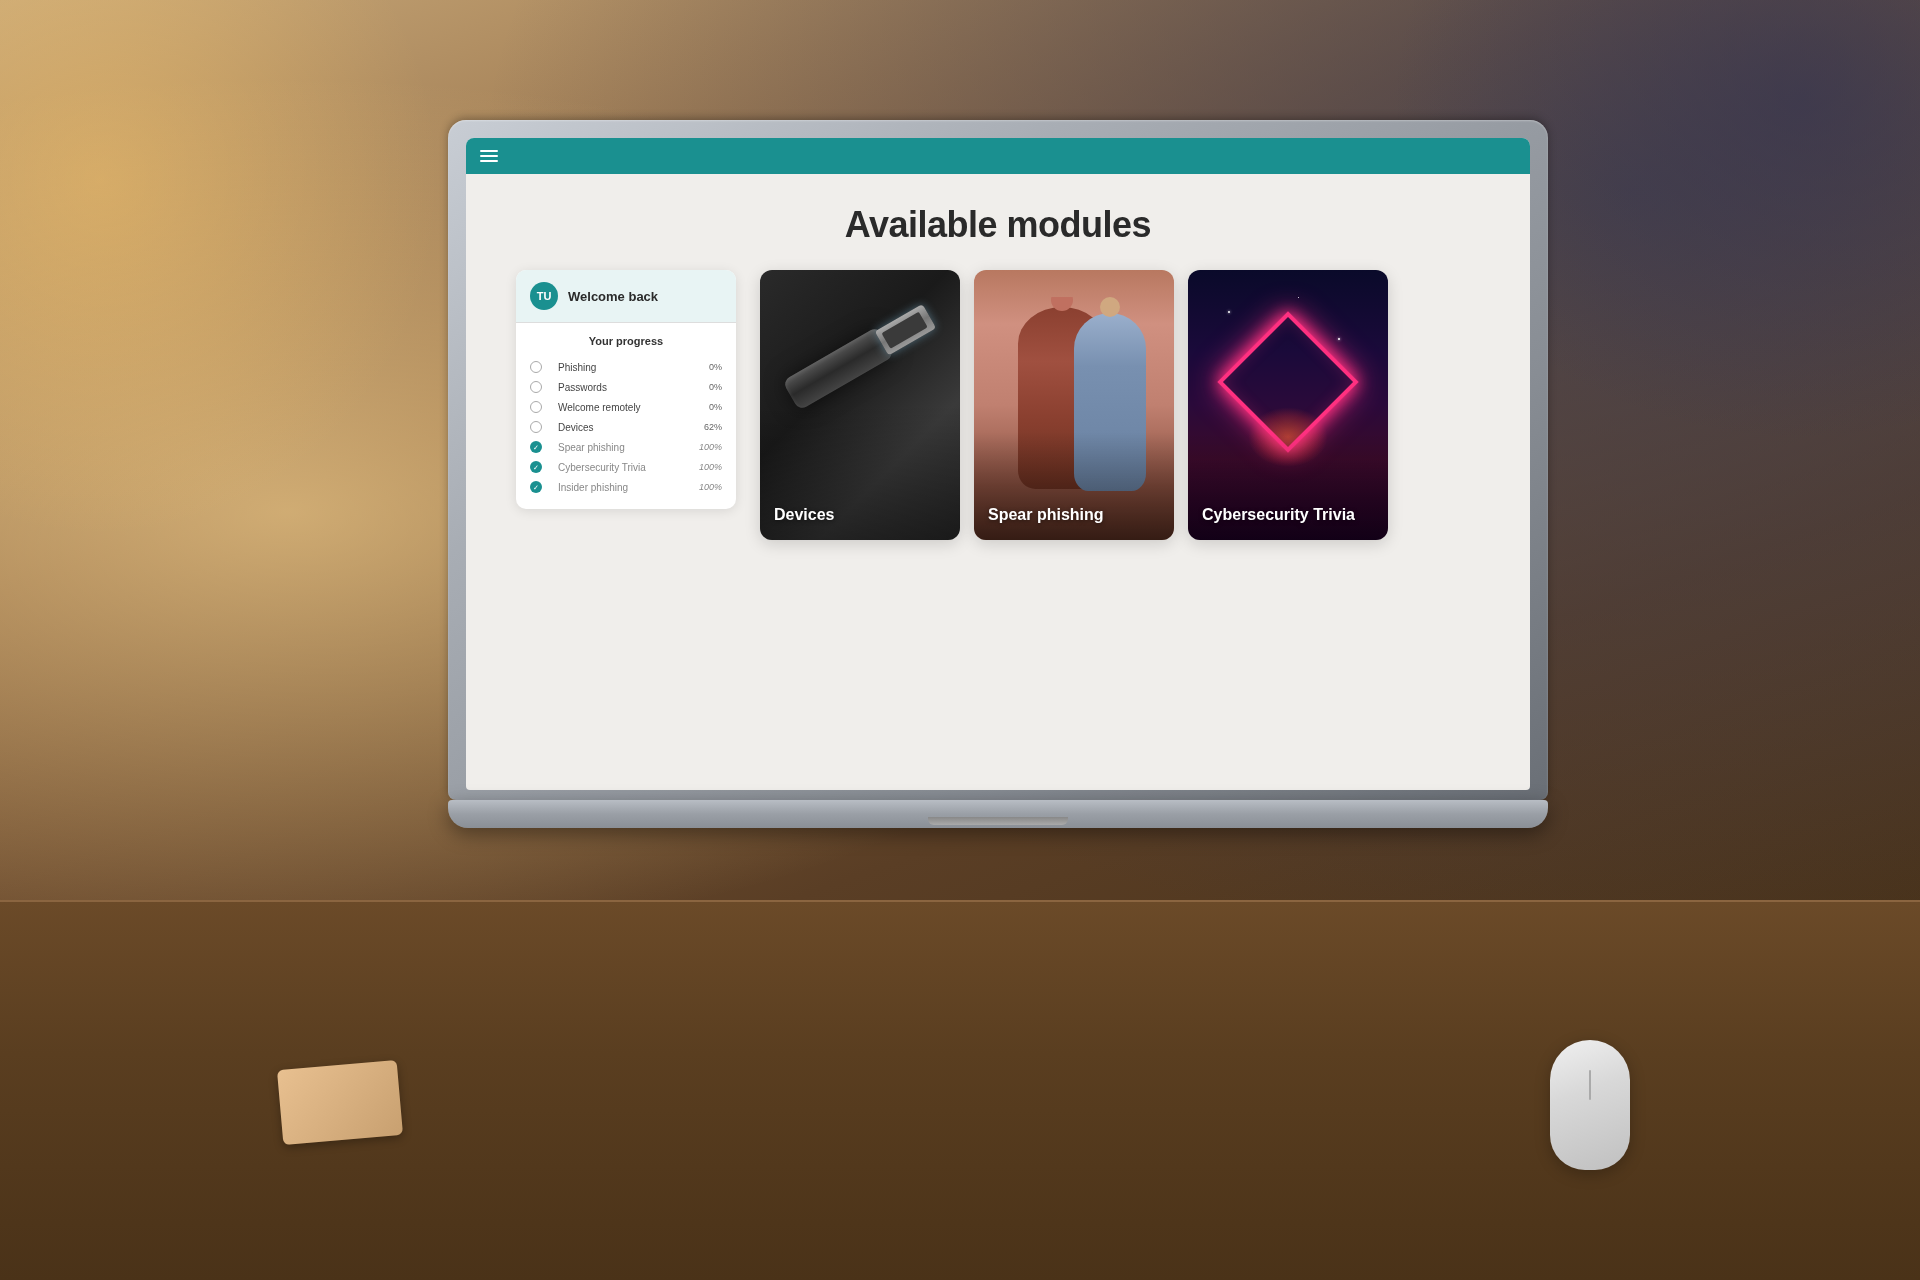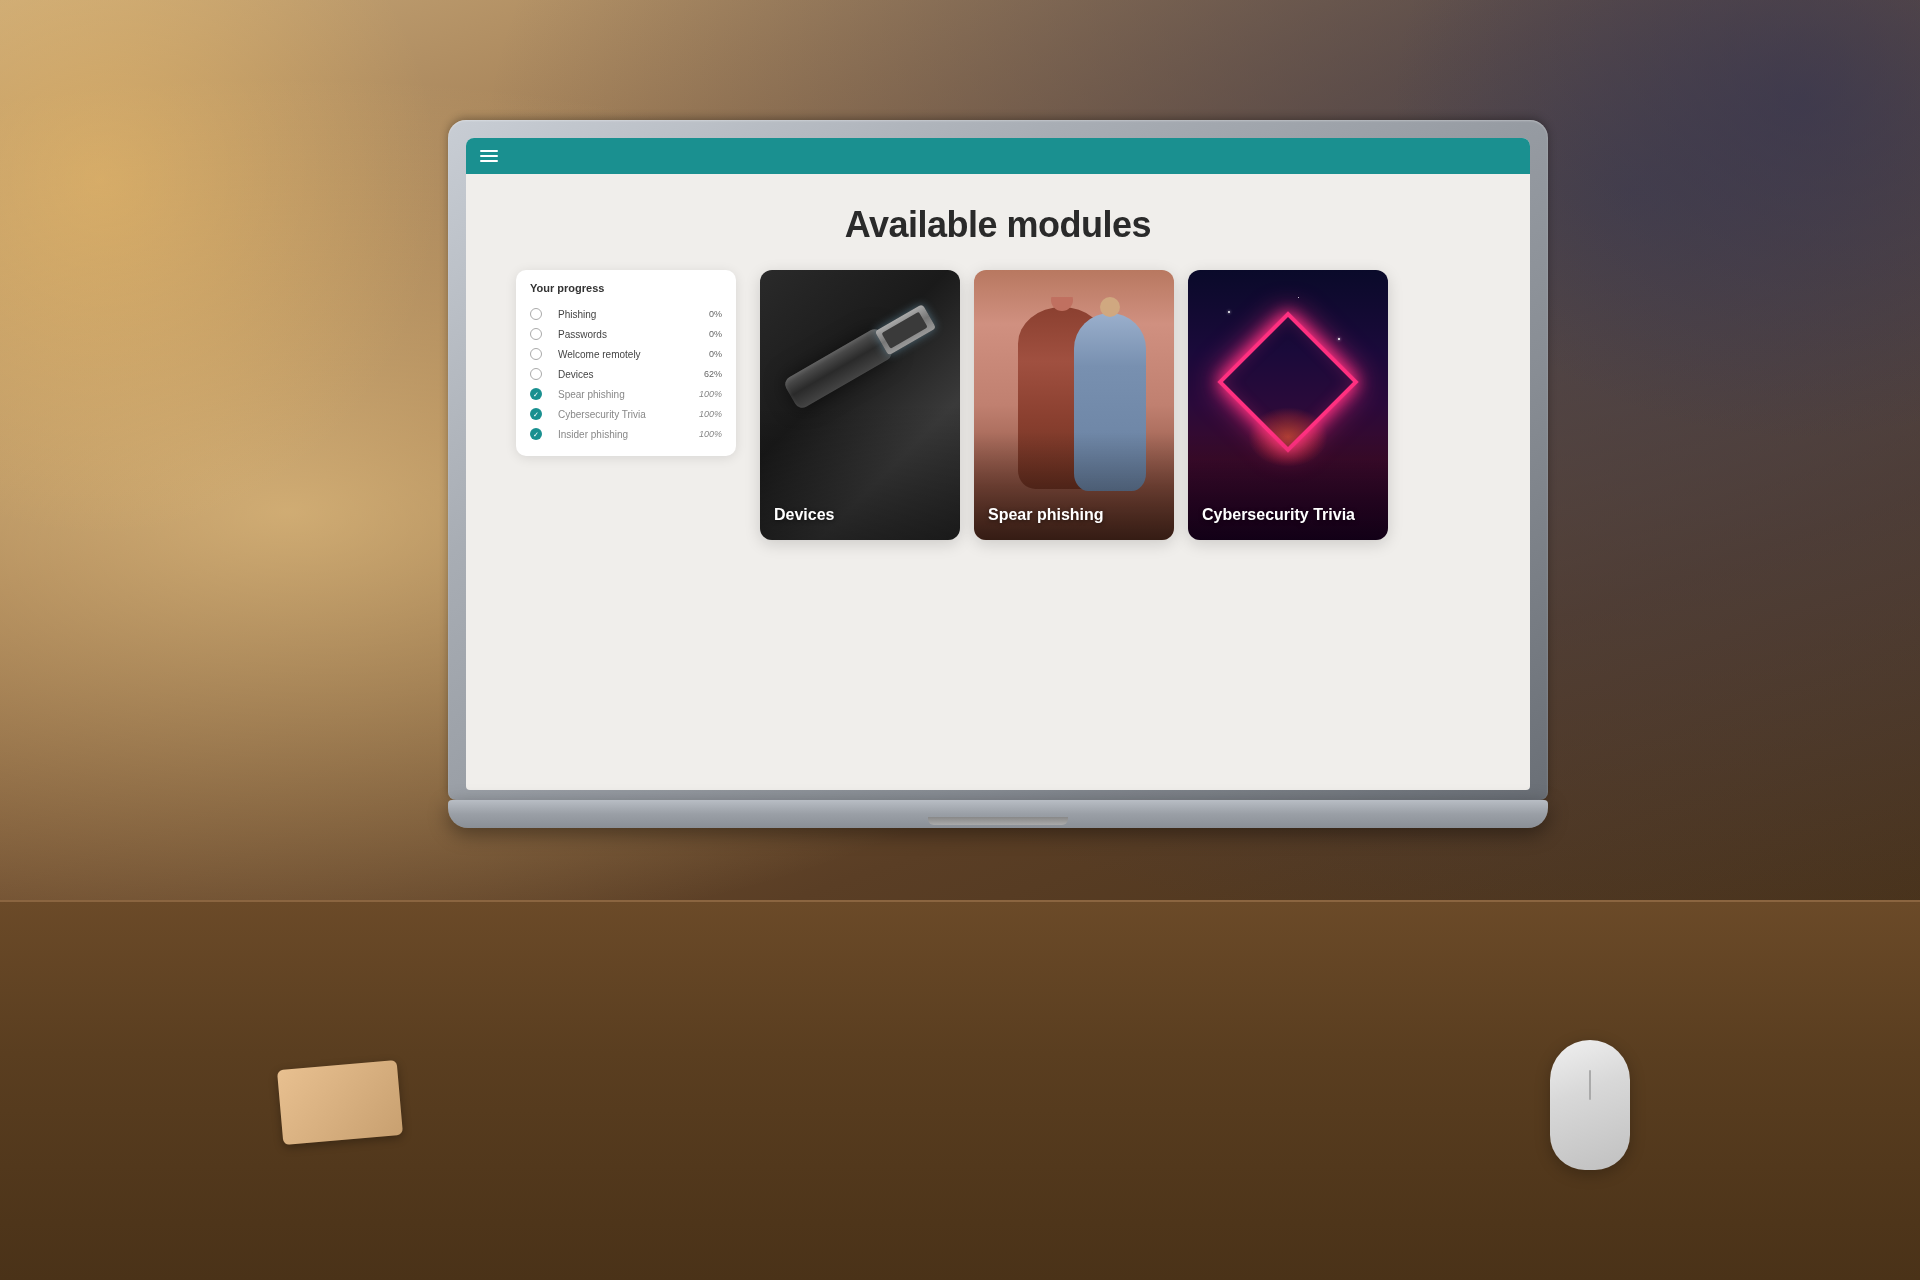--- a/index.html
+++ b/index.html
@@ -154,20 +154,21 @@
     }
 
     .welcome-text {
       font-size: 13px;
       font-weight: 600;
       color: #2a2a2a;
     }
 
     .progress-section {
       padding: 12px 14px;
+      text-align: center;
     }
 
     .progress-title {
       font-size: 11px;
       font-weight: 600;
       color: #333;
       margin-bottom: 10px;
     }
 
     .progress-item {
@@ -397,20 +398,24 @@
             <div class="hamburger-line"></div>
           </div>
         </div>
 
         <div class="main-area">
           <h1 class="page-title">Available modules</h1>
 
           <div class="content-row">
 
             <div class="welcome-card">
+              <div class="welcome-header">
+                <div class="avatar">TU</div>
+                <span class="welcome-text">Welcome back</span>
+              </div>
               <div class="progress-section">
                 <div class="progress-title">Your progress</div>
 
                 <div id="progress-list">
                     <div class="progress-item">
                       <div class="progress-item-left">
                         <div class="circle-icon"></div>
                         <span class="item-label">Phishing</span>
                       </div>
                       <span class="item-percent">0%</span>

